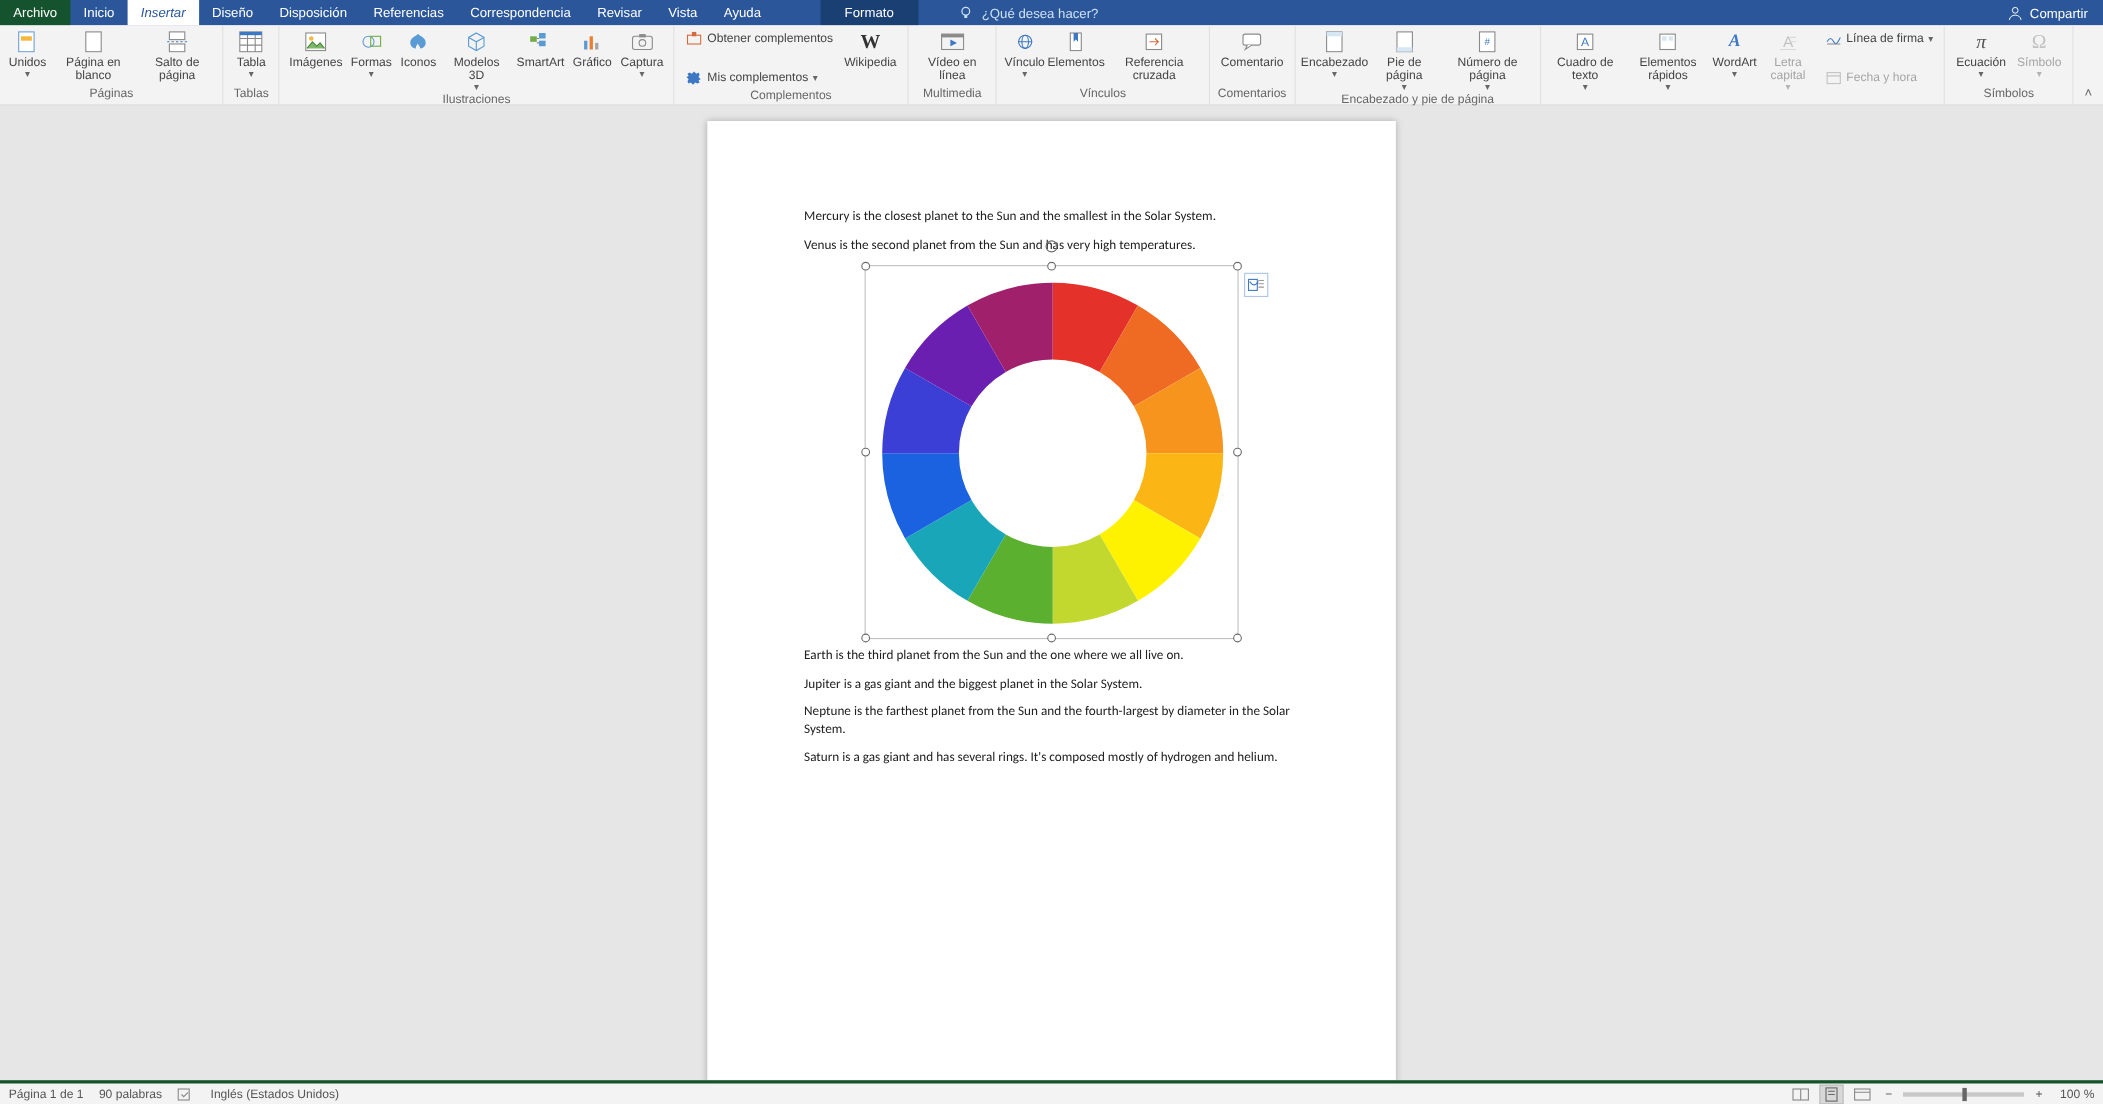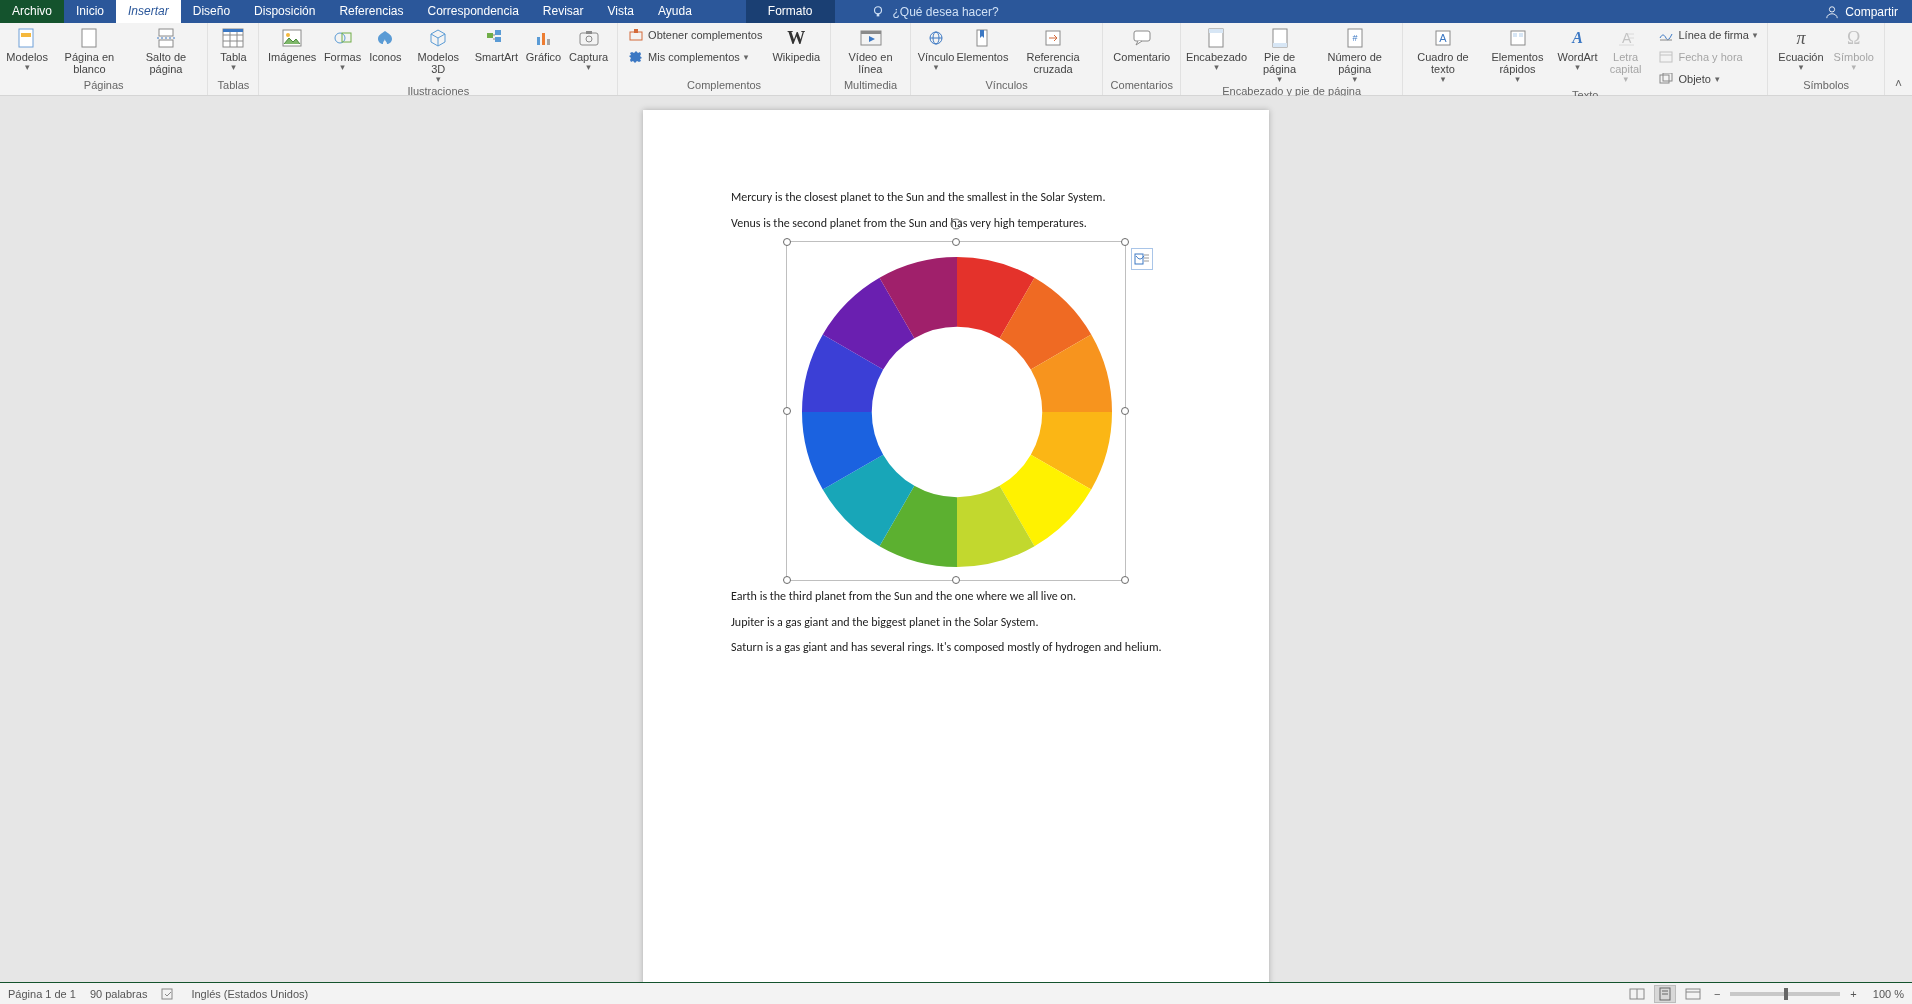--- a/index.html
+++ b/index.html
@@ -13,38 +13,38 @@
 .tellme svg { width: 14px; height: 14px; }
 .share { margin-left: auto; display: flex; align-items: center; gap: 6px; padding: 0 14px; }
 .ribbon { background: #f3f3f3; border-bottom: 1px solid #d5d5d5; height: 73px; display: flex; font-size: 11px; color: #444; position: relative; }
 .group { display: flex; flex-direction: column; border-right: 1px solid #e1e1e1; padding: 0 6px 2px; }
 .group-items { display: flex; align-items: flex-start; flex: 1; gap: 2px; padding-top: 2px; }
 .big-btn { display: flex; flex-direction: column; align-items: center; justify-content: flex-start; padding: 2px 4px 0; cursor: pointer; min-width: 38px; text-align: center; line-height: 1.1; }
 .big-btn .ico { height: 22px; display: flex; align-items: center; justify-content: center; margin-bottom: 2px; }
 .big-btn span.lbl { font-size: 11px; }
 .caret { font-size: 9px; color: #666; }
 .group-label { text-align: center; font-size: 11px; color: #666; padding-bottom: 2px; }
-.stack { display: flex; flex-direction: column; gap: 6px; justify-content: center; padding: 2px 4px; }
+.stack { display: flex; flex-direction: column; gap: 20px; justify-content: center; padding: 2px 4px; }
 .small-row { display: flex; align-items: center; gap: 4px; font-size: 11px; cursor: pointer; white-space: nowrap; }
 .small-row .sico { width: 16px; height: 16px; display: inline-flex; align-items: center; justify-content: center; }
 .collapse { margin-left: auto; align-self: flex-end; padding: 0 10px 4px; color: #666; font-size: 12px; cursor: pointer; }
 .workspace { position: relative; width: 100%; height: calc(1004px - 23px - 73px - 22px); background: #e6e6e6; overflow: hidden; }
 .page { position: absolute; left: 50%; transform: translateX(-50%); top: 14px; width: 626px; height: 964px; background: #fff; box-shadow: 0 0 6px rgba(0,0,0,.25); padding: 80px 88px 60px; }
 .para { font-size: 12px; color: #222; margin-bottom: 10px; font-family: Calibri, sans-serif; line-height: 1.3; }
 .img-sel { position: relative; border: 1px solid #bfbfbf; margin: 4px auto 8px; width: 340px; height: 340px; }
 .handle { position: absolute; width: 8px; height: 8px; border: 1px solid #6a6a6a; background: #fff; border-radius: 50%; }
 .h-tl { top: -4px; left: -4px; } .h-tr { top: -4px; right: -4px; }
 .h-bl { bottom: -4px; left: -4px; } .h-br { bottom: -4px; right: -4px; }
 .h-tm { top: -4px; left: 50%; margin-left: -4px; }
 .h-bm { bottom: -4px; left: 50%; margin-left: -4px; }
 .h-ml { left: -4px; top: 50%; margin-top: -4px; }
 .h-mr { right: -4px; top: 50%; margin-top: -4px; }
 .rot { position: absolute; top: -26px; left: 50%; margin-left: -8px; width: 16px; height: 16px; }
 .layout-btn { position: absolute; right: -28px; top: 6px; width: 22px; height: 22px; border: 1px solid #a9c5e8; background: #fff; display: flex; align-items: center; justify-content: center; }
-.statusbar { position: absolute; bottom: 0; left: 0; right: 0; height: 22px; background: #f3f3f3; border-top: 1px solid #14532d; display: flex; align-items: center; font-size: 11px; color: #555; padding: 0 8px; }
+.statusbar { position: absolute; bottom: 0; left: 0; right: 0; height: 22px; background: #f3f3f3; border-top: 3px solid #14532d; display: flex; align-items: center; font-size: 11px; color: #555; padding: 0 8px; }
 .statusbar .sb-item { margin-right: 14px; }
 .sb-right { margin-left: auto; display: flex; align-items: center; gap: 6px; }
 .view-btn { width: 22px; height: 18px; display: inline-flex; align-items: center; justify-content: center; border: 1px solid transparent; }
 .view-btn.active { background: #d8d8d8; border-color: #bcbcbc; }
 .zoom-slider { width: 110px; height: 4px; background: #c8c8c8; position: relative; }
 .zoom-slider .thumb { position: absolute; top: -4px; left: 54px; width: 4px; height: 12px; background: #666; }
 svg { display: block; }
 </style>
 </head>
 <body>
@@ -81,21 +81,21 @@
 
   <div class="group">
     <div class="group-items">
       <div class="big-btn">
           <div class="ico">
             <svg width="18" height="20" viewBox="0 0 18 20">
               <rect x="1" y="1" width="14" height="18" fill="#fff" stroke="#6fa0d8"></rect>
               <rect x="3" y="5" width="10" height="4" fill="#f5b83d"></rect>
             </svg>
           </div>
-          <span class="lbl">Modelos</span>
+          <span class="lbl">Unidos</span>
           <span class="caret">▾</span>
         </div>
       <div class="big-btn">
           <div class="ico">
             <svg width="18" height="20" viewBox="0 0 18 20">
               <rect x="2" y="1" width="14" height="18" fill="#fff" stroke="#8a8a8a"></rect>
             </svg>
           </div>
           <span class="lbl">Página en blanco</span>
         </div>
@@ -476,20 +476,21 @@
             <path d="M2 4c3 4 5 4 8 0" fill="none" stroke="#3c78c3"></path>
             <line x1="10" y1="3" x2="15" y2="3" stroke="#999"></line>
             <line x1="10" y1="6" x2="15" y2="6" stroke="#999"></line>
             <line x1="10" y1="9" x2="15" y2="9" stroke="#999"></line>
           </svg>
         </div>
     </div>
 
     <p class="para">Earth is the third planet from the Sun and the one where we all live on.</p>
     <p class="para">Jupiter is a gas giant and the biggest planet in the Solar System.</p>
+    <p class="para">Neptune is the farthest planet from the Sun and the fourth-largest by diameter in the Solar System.</p>
     <p class="para">Saturn is a gas giant and has several rings. It's composed mostly of hydrogen and helium.</p>
   </div>
 </div>
 
 <div class="statusbar">
   <div class="sb-item">Página 1 de 1</div>
   <div class="sb-item">90 palabras</div>
   <div class="sb-item">
       <svg width="16" height="14" viewBox="0 0 16 14">
         <rect x="1" y="2" width="10" height="10" fill="none" stroke="#888"></rect>

